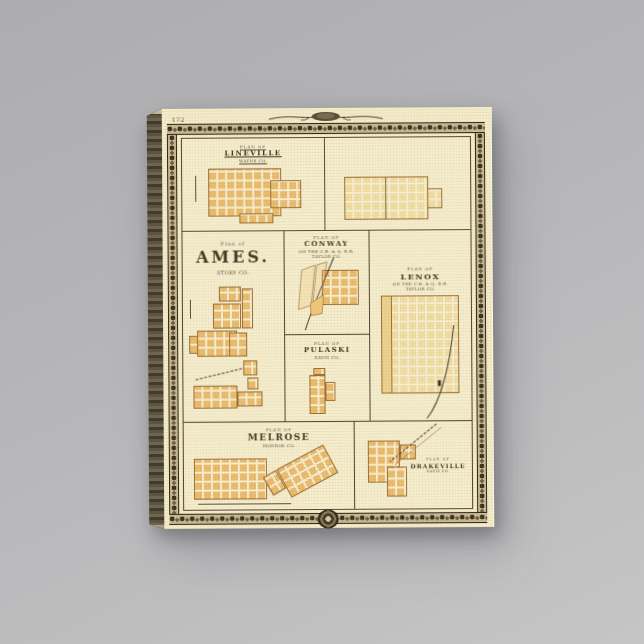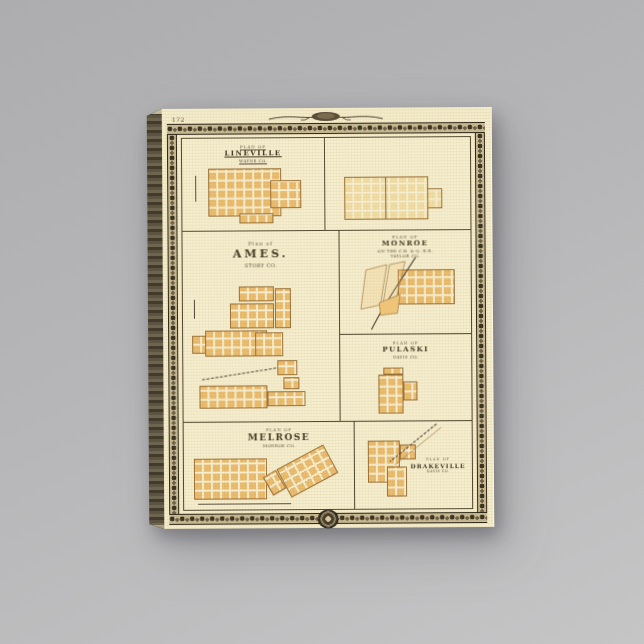--- a/index.html
+++ b/index.html
@@ -77,21 +77,21 @@
   .panel{position:relative;overflow:hidden;background:#f6eecd;}
   .bl{border-left:1px solid #50452f;}
   .ccol{display:flex;flex-direction:column;min-width:0;}
   .p-conway{flex:106 0 0;border-bottom:1px solid #50452f;}
   .p-pulaski{flex:88 0 0;}
   
   .tb{position:absolute;left:0;right:0;text-align:center;color:#453a26;line-height:1.25;z-index:3;}
   .plan-of{display:block;font-size:4px;letter-spacing:1px;opacity:.8;}
   .tname{display:block;font-weight:bold;letter-spacing:1.5px;}
   .tsub{display:block;font-size:4px;letter-spacing:.4px;opacity:.85;}
-  .n7{font-size:7px;} .n8{font-size:8px;} .n9{font-size:9px;} .n12{font-size:11px;letter-spacing:3px;}
+  .n7{font-size:7px;} .n8{font-size:8px;} .n9{font-size:9px;} .n12{font-size:16px;letter-spacing:3px;}
   
   .bk{position:absolute;box-sizing:border-box;border:1px solid #9c7238;
     background-color:#ecbd6e;
     background-image:
       repeating-linear-gradient(90deg,rgba(0,0,0,0) 0 7px,#f7efd0 7px 9px),
       repeating-linear-gradient(0deg,rgba(0,0,0,0) 0 7px,#f7efd0 7px 9px);
   }
   .bk.pale{background-color:#f3dfa4;}
   .bk.strip{background-image:none;background-color:#eed28f;}
   .vstreet{position:absolute;top:0;bottom:0;width:1px;background:#8a6c42;}
@@ -166,21 +166,21 @@
                   <path d="M12 78 L60 72" stroke="#54483a" stroke-width="1" stroke-dasharray="3 1.5" fill="none" vector-effect="non-scaling-stroke"></path>
                 </svg>
                 <div class="bk" style="left:10%;top:81%;width:44%;height:12%;"></div>
                 <div class="bk" style="left:54%;top:84%;width:24%;height:8%;"></div>
               </div>
 
               <div class="ccol bl" style="flex:88 0 0;">
                 <div class="panel p-conway">
                   <div class="tb" style="top:4%;">
                     <span class="plan-of">PLAN OF</span>
-                    <span class="tname n7">MONROE</span>
+                    <span class="tname n7">CONWAY</span>
                     <span class="tsub">ON THE C.B. &amp; Q. R.R.</span>
                     <span class="tsub">TAYLOR CO.</span>
                   </div>
                   <div class="bk" style="left:44%;top:38%;width:44%;height:34%;"></div>
                   <svg class="ov" viewBox="0 0 100 100" preserveAspectRatio="none">
                     <path d="M58 26 C48 46 34 70 24 96" stroke="#54483a" stroke-width="1.1" fill="none" vector-effect="non-scaling-stroke"></path>
                     <path d="M20 38 L36 33 L31 72 L16 76 Z" stroke="#a07a42" stroke-width=".7" fill="rgba(238,196,120,0.25)" vector-effect="non-scaling-stroke"></path>
                     <path d="M38 33 L50 30 L43 66 L33 70 Z" stroke="#a07a42" stroke-width=".7" fill="rgba(238,196,120,0.25)" vector-effect="non-scaling-stroke"></path>
                     <path d="M30 70 L46 62 L44 80 L31 82 Z" stroke="#a07a42" stroke-width=".7" fill="#eec478" vector-effect="non-scaling-stroke"></path>
                   </svg>
@@ -190,20 +190,34 @@
                     <span class="plan-of">PLAN OF</span>
                     <span class="tname n7">PULASKI</span>
                     <span class="tsub">DAVIS CO.</span>
                   </div>
                   <div class="bk" style="left:33%;top:38%;width:15%;height:9%;"></div>
                   <div class="bk" style="left:29%;top:47%;width:19%;height:45%;"></div>
                   <div class="bk" style="left:48%;top:55%;width:11%;height:22%;"></div>
                 </div>
               </div>
 
+              <div class="panel bl" style="flex:105 0 0;">
+                <div class="tb" style="top:19%;">
+                  <span class="plan-of">PLAN OF</span>
+                  <span class="tname n8">LENOX</span>
+                  <span class="tsub">ON THE C.B. &amp; Q. R.R.</span>
+                  <span class="tsub">TAYLOR CO.</span>
+                </div>
+                <div class="bk pale" style="left:11%;top:34%;width:77%;height:52%;"></div>
+                <div class="bk strip" style="left:11%;top:34%;width:11%;height:52%;"></div>
+                <svg class="ov" viewBox="0 0 100 100" preserveAspectRatio="none">
+                  <path d="M56 99 C70 90 79 71 83 50" stroke="#54483a" stroke-width="1.1" fill="none" vector-effect="non-scaling-stroke"></path>
+                  <rect x="67" y="79" width="3" height="3" fill="#3c3221"></rect>
+                </svg>
+              </div>
             </div>
 
             <div class="mrow mrow3">
               <div class="panel" style="flex:179 0 0;">
                 <div class="tb" style="top:6%;left:12%;right:0;">
                   <span class="plan-of">PLAN OF</span>
                   <span class="tname n9">MELROSE</span>
                   <span class="tsub">MONROE CO.</span>
                 </div>
                 <div class="bk" style="left:6%;top:42%;width:43%;height:47%;"></div>

